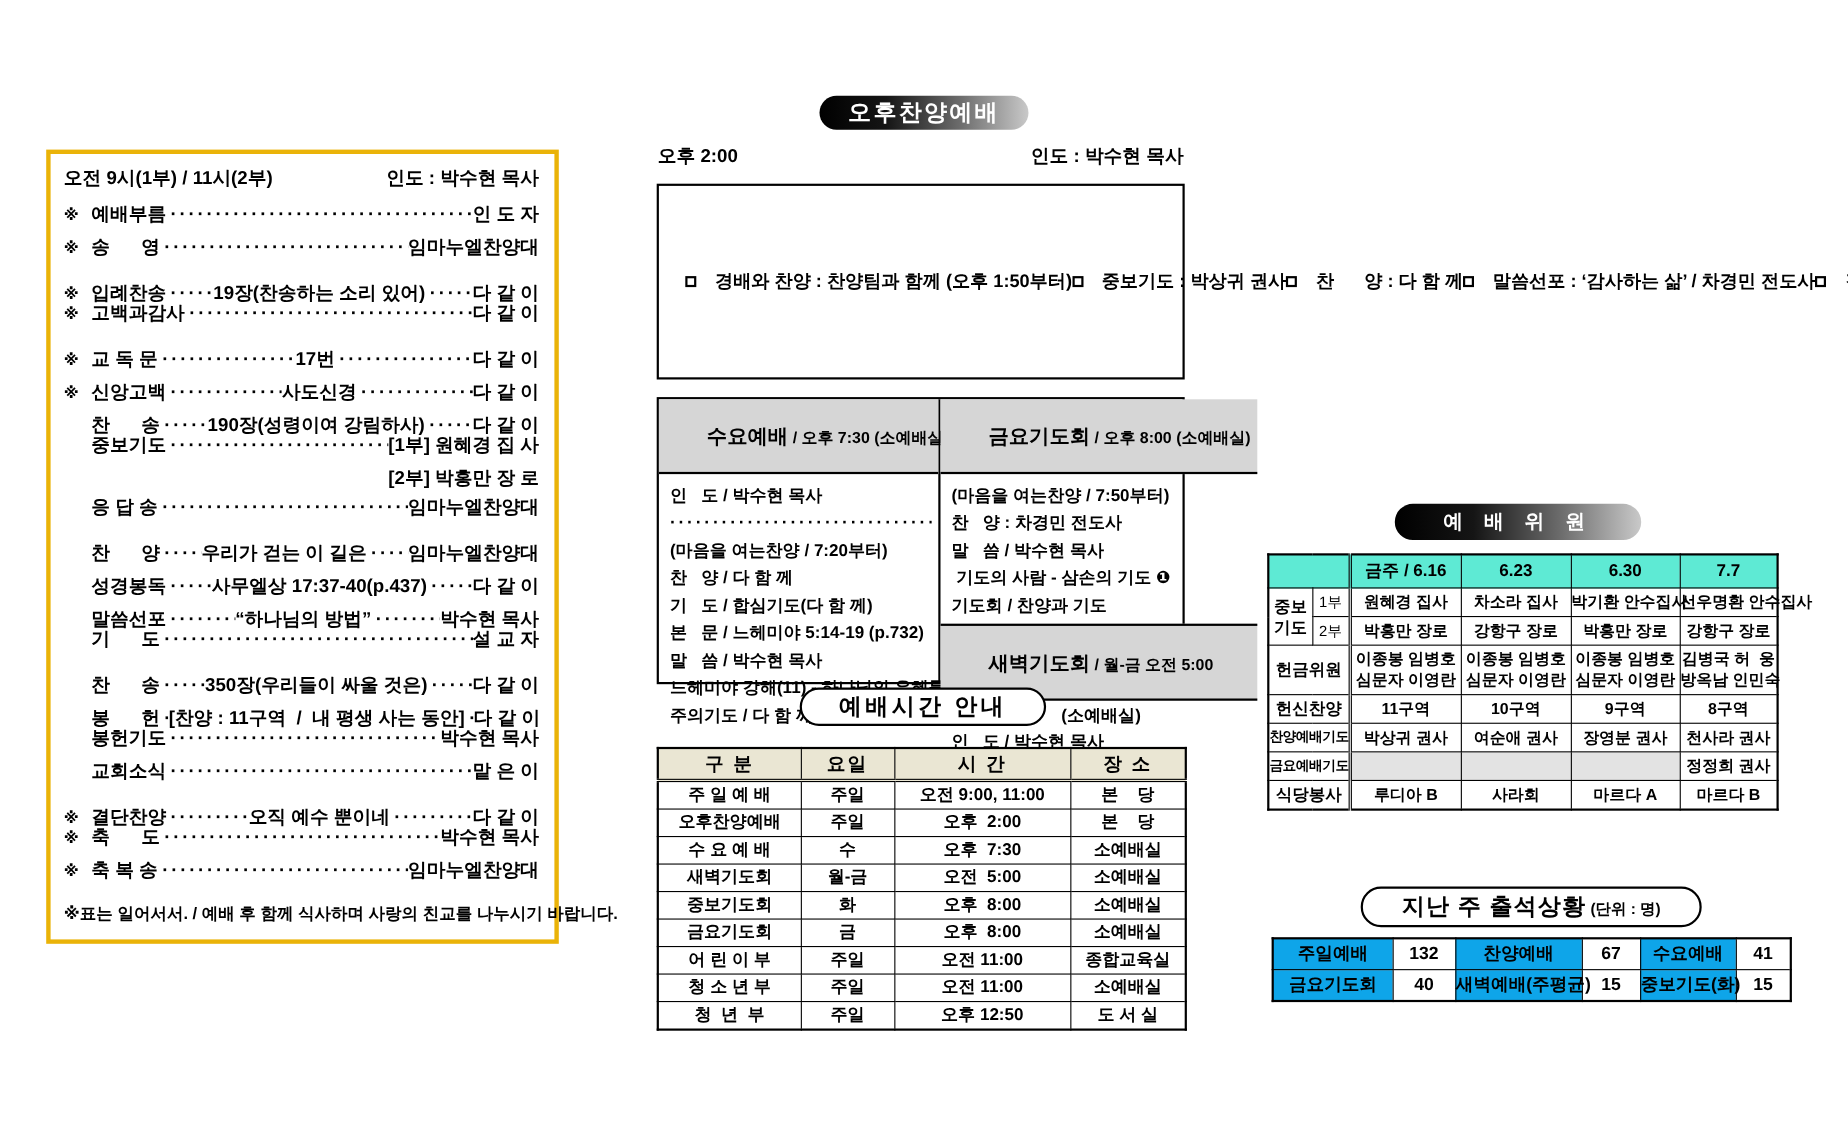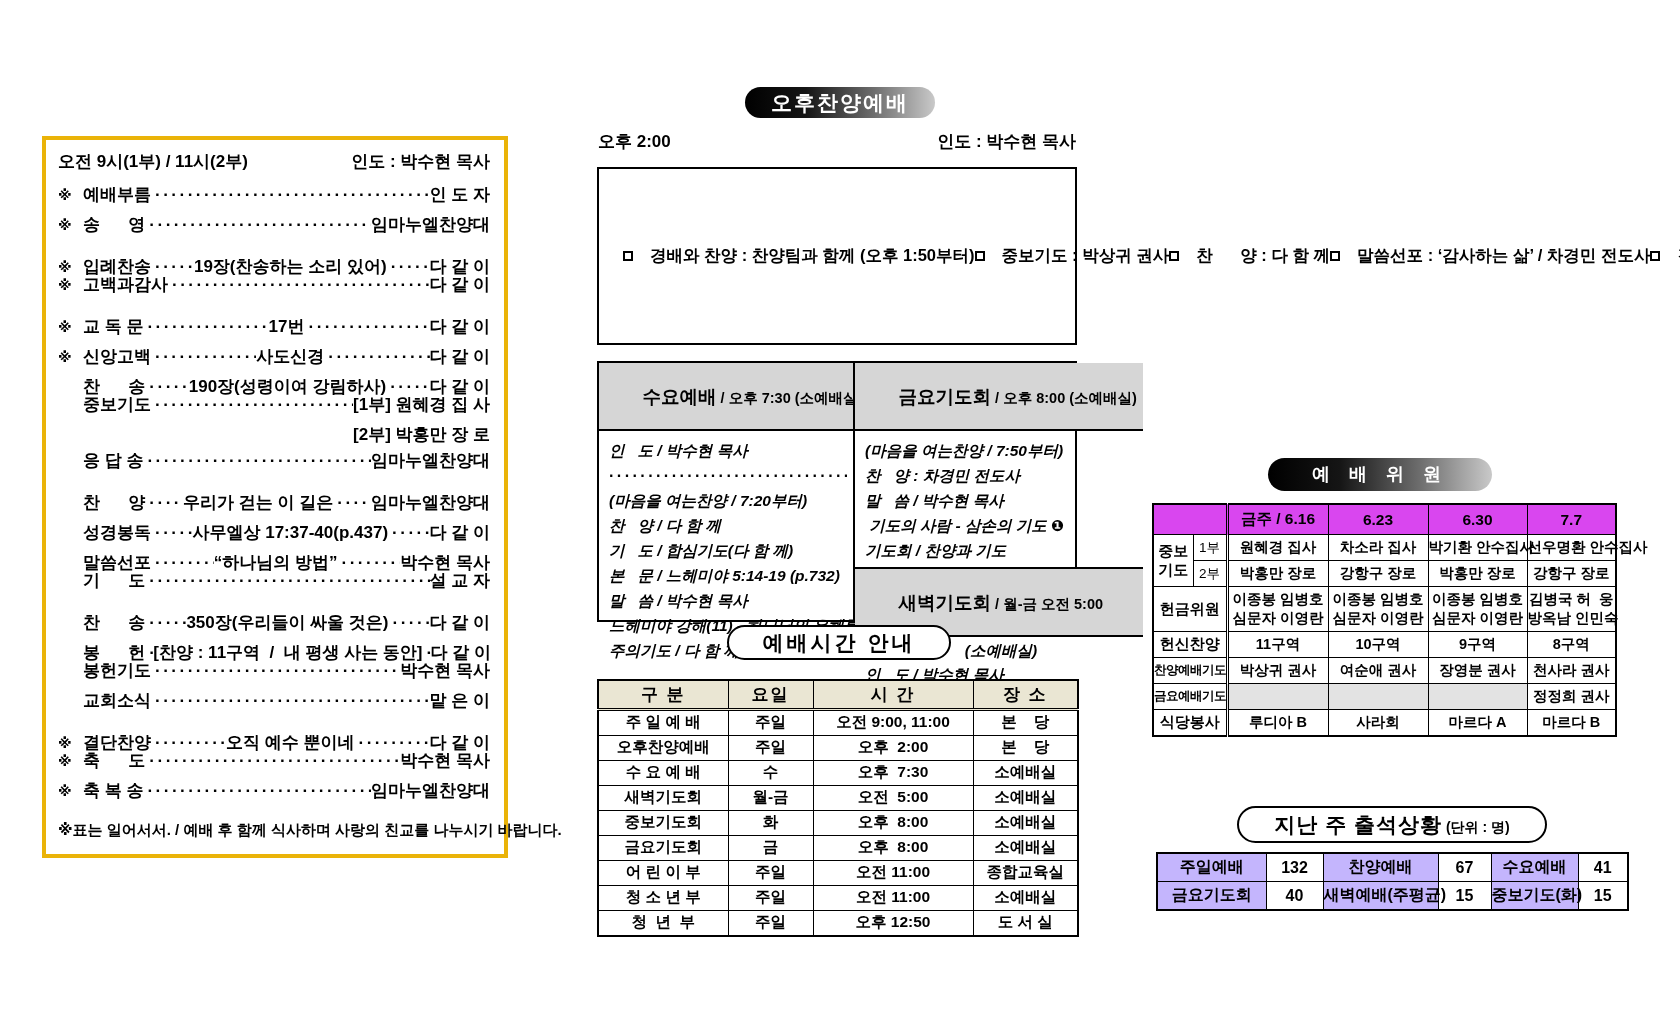--- a/index.html
+++ b/index.html
@@ -40,51 +40,51 @@
 
   
   #midweek-box { left:597px; top:361px; width:480px; height:261px; border:2px solid #000; display:flex; }
   .mw-left { width:256px; border-right:2px solid #000; display:flex; flex-direction:column; }
   .mw-right { flex:1; display:flex; flex-direction:column; }
   .mw-header { background:#d6d6d6; border-bottom:2px solid #000; padding:3px 6px 2px 8px; font-weight:bold; white-space:pre; }
   .mw-header .nm { font-size:18.5px; }
   .mw-header .inf { font-size:14.5px; }
   .mw-header.mid { border-top:2px solid #000; }
   .box-lines { padding:7px 6px 4px 10px; }
-  .box-line { font-size:15.5px; font-weight:bold; line-height:25px; white-space:pre;font-style:italic; }
+  .box-line { font-size:15.5px; font-weight:bold; line-height:25px; white-space:pre; }
   .box-line.c { text-align:center; }
   .dotline { overflow:hidden; white-space:nowrap; line-height:25px; }
   .dotline::after { content:"············································"; letter-spacing:2.5px; font-weight:bold; }
   #fri-list { flex:1; }
   #dawn-list { padding-top:2px; }
   #dawn-list .box-line { line-height:24px; }
 
   
   #time-table-wrap { left:597px; top:679px; width:480px; }
   table { border-collapse:collapse; width:100%; table-layout:fixed; }
   #time-table { border:2px solid #000; }
   #time-table th { background:#eae6d3; border:1px solid #000; border-bottom:3px double #000; font-size:17px; padding:2px 0; letter-spacing:2px; }
   #time-table td { border:1px solid #000; font-size:15.5px; font-weight:bold; text-align:center; padding:1px 0 2px; white-space:pre; }
 
   
   #committee-wrap { left:1152px; top:503px; width:463px; }
   #committee-table { border:2px solid #000; }
-  #committee-table th { background:#d946ef; border:1px solid #000; font-size:15.5px; padding:4px 0; white-space:pre; }
+  #committee-table th { background:#5eead4; border:1px solid #000; font-size:15.5px; padding:4px 0; white-space:pre; }
   #committee-table td { border:1px solid #000; font-size:14.5px; font-weight:bold; text-align:center; padding:3px 0; white-space:pre; }
   #committee-table td.lbl { font-size:15px; }
   #committee-table td.small-lbl { font-size:12.5px; letter-spacing:-0.5px; }
   #committee-table td.sub { font-size:13.5px; font-weight:normal; }
   #committee-table .sep { border-right:3px double #000; }
   #committee-table td.gray { background:#e3e3e3; }
 
   
   #attendance-wrap { left:1156px; top:852px; width:471px; }
   #attendance-table { border:2px solid #000; }
   #attendance-table td { border:1px solid #000; font-size:16px; font-weight:bold; text-align:center; padding:3px 0; white-space:pre; }
-  #attendance-table td.albl { background:#c4b5fd; }
+  #attendance-table td.albl { background:#0ea5e9; }
 </style>
 </head>
 <body>
 
 <div class="page">
 
   <div class="abs" id="left-panel">
     <div class="lp-header">
       <span>오전 9시(1부) / 11시(2부)</span>
       <span>인도 : 박수현 목사</span>

